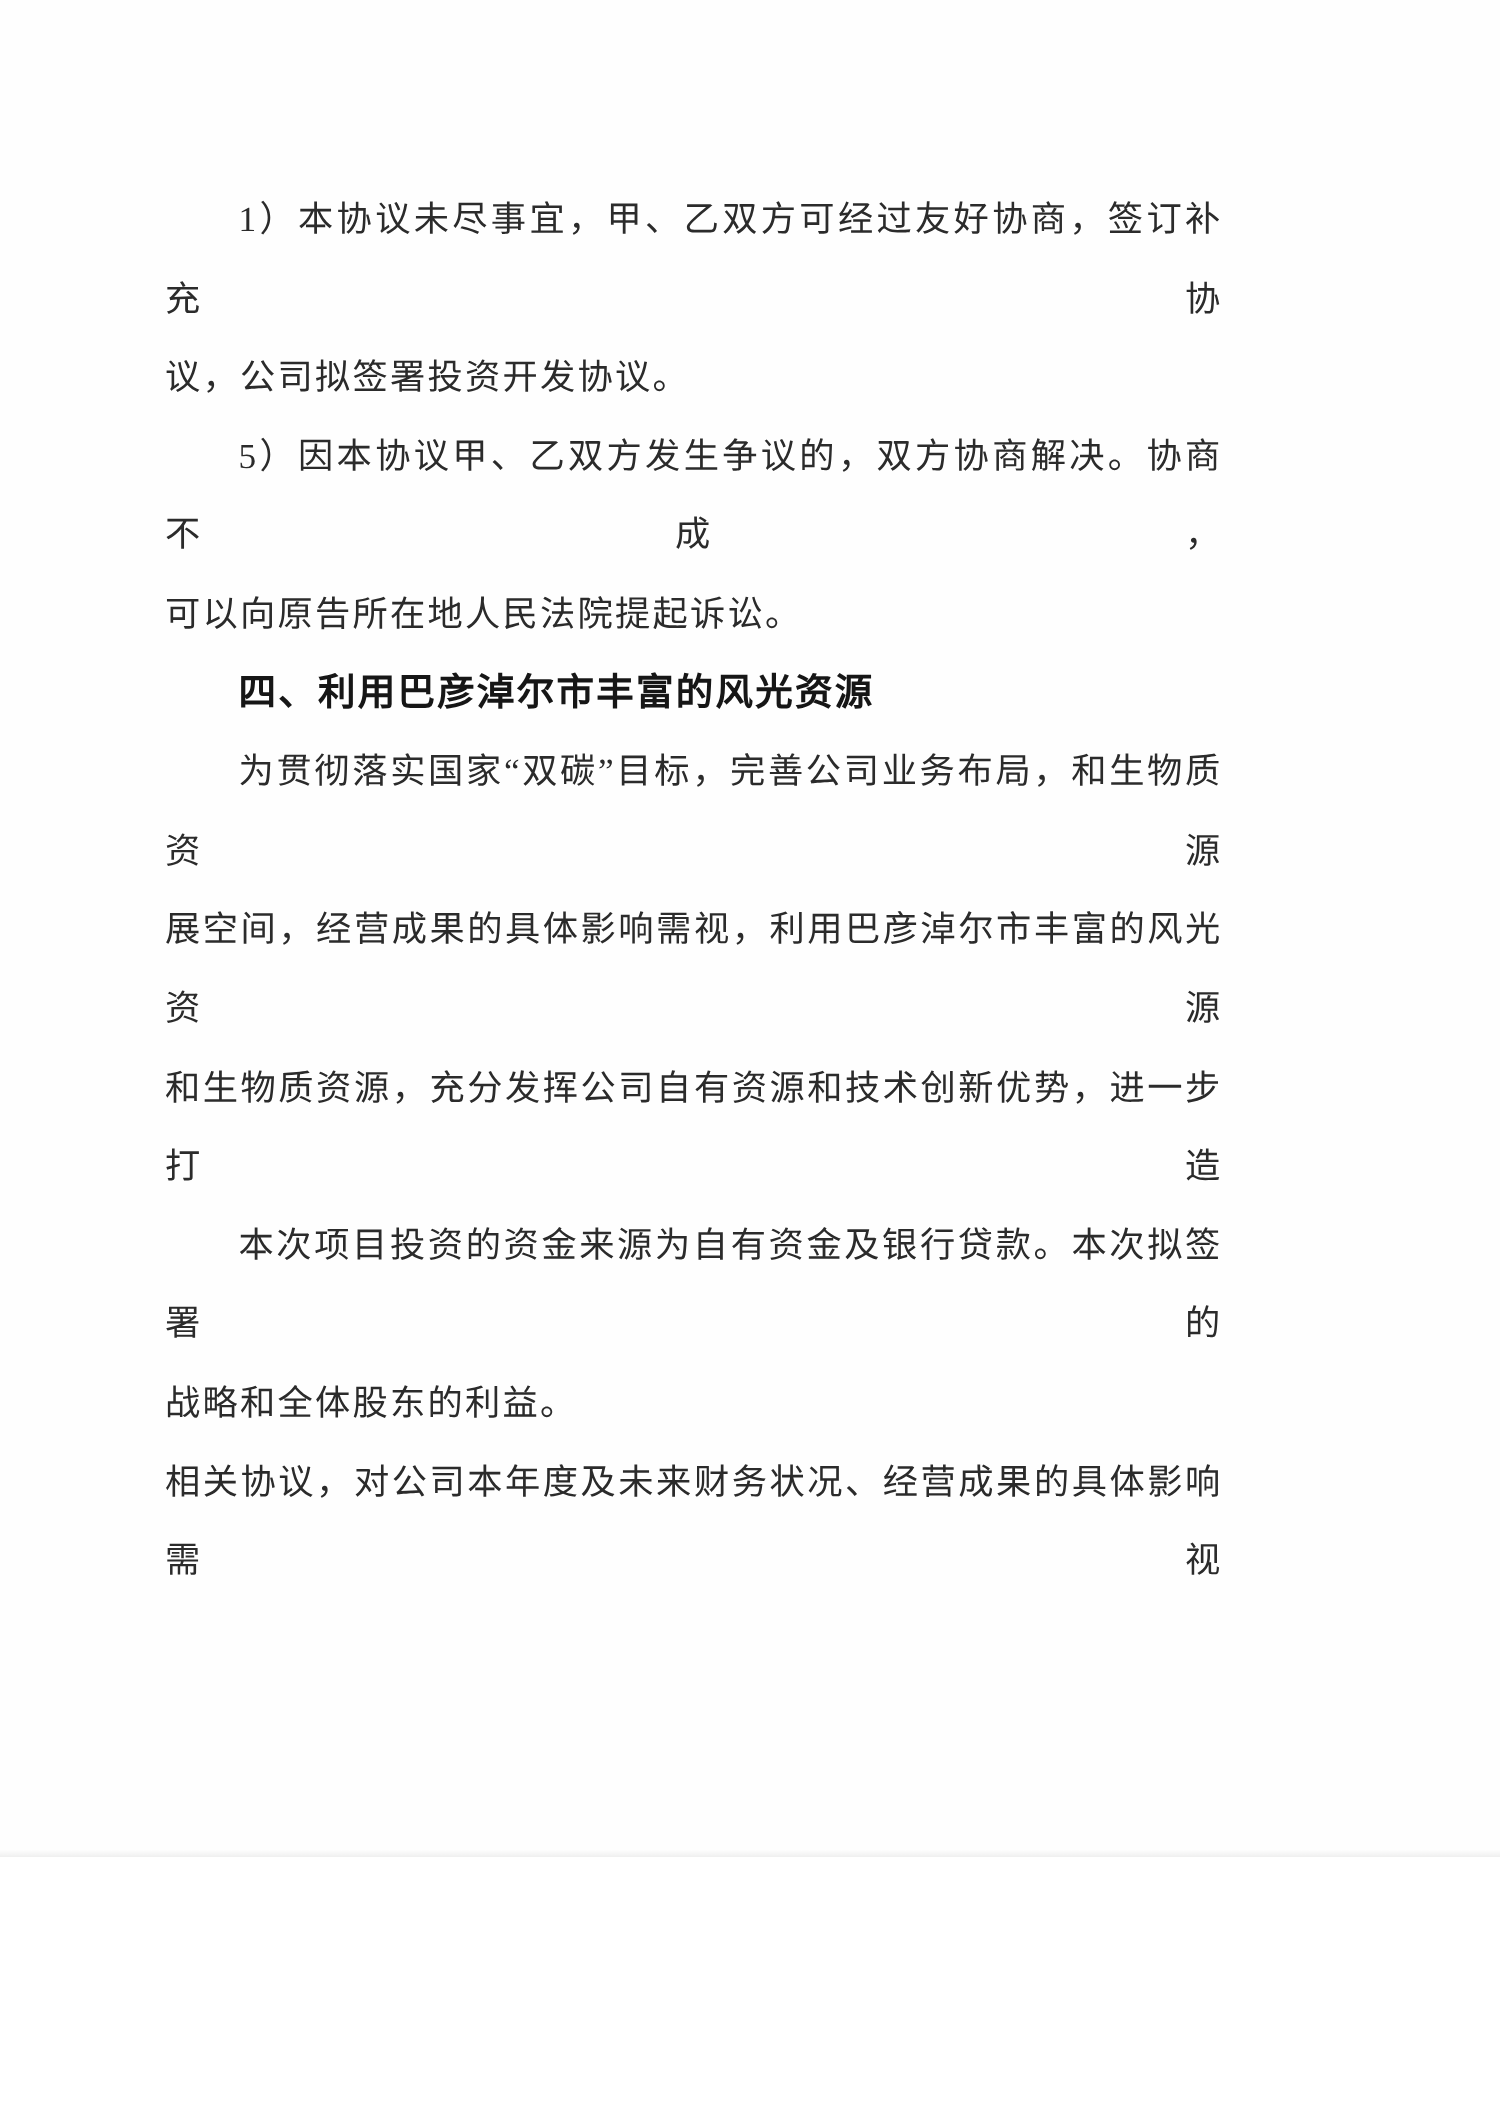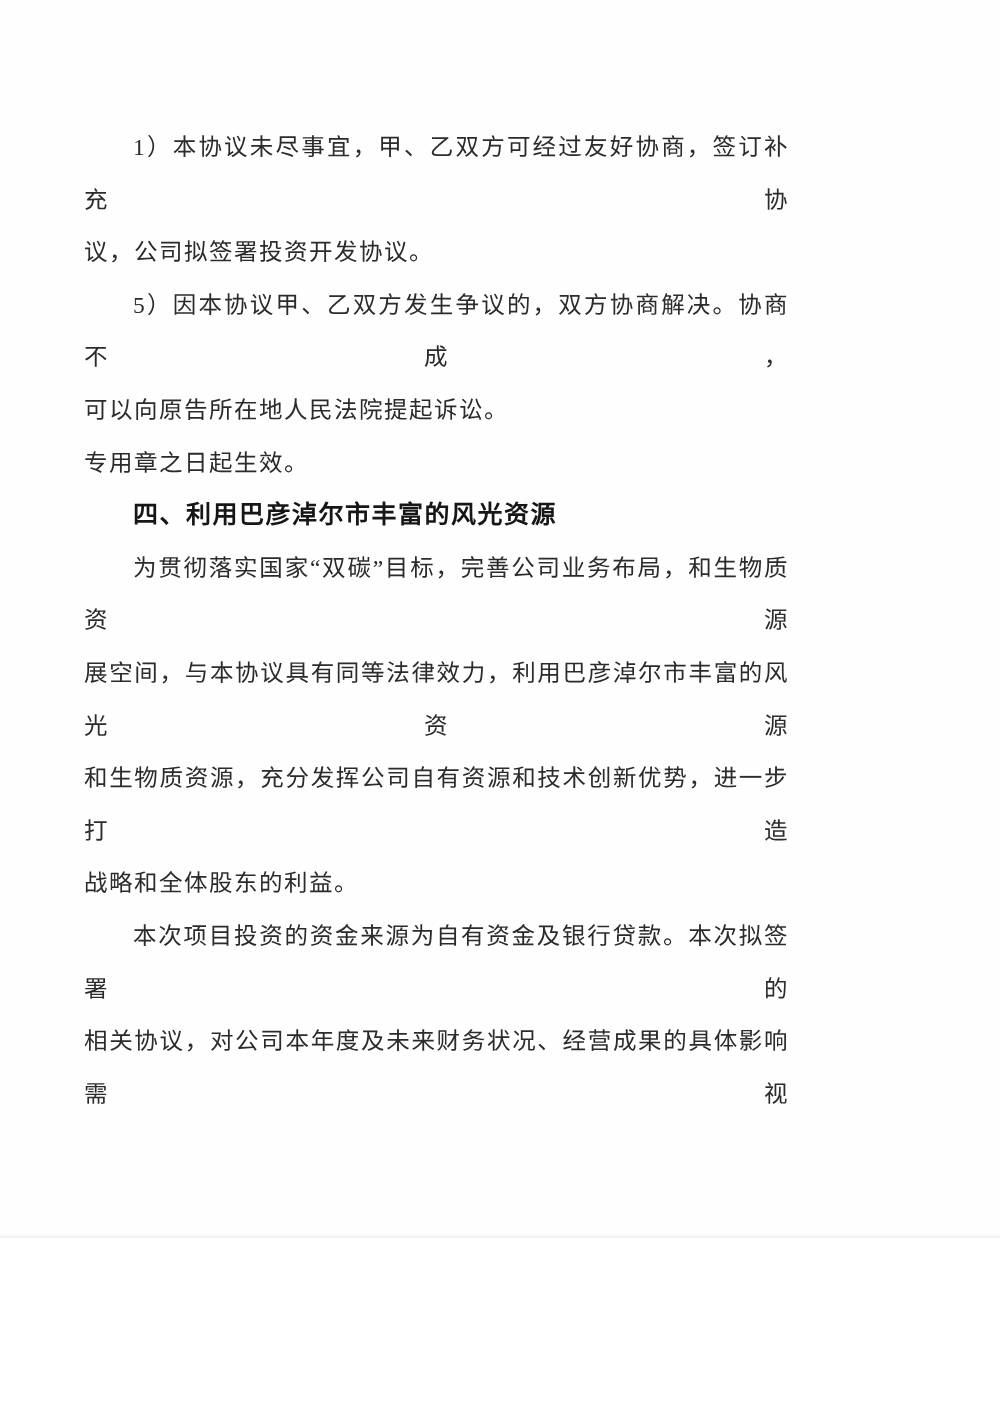--- a/index.html
+++ b/index.html
@@ -11,21 +11,21 @@
     overflow: hidden;
   }
   .page {
     position: relative;
     width: 1000px;
     height: 1238px;
     background: #fefefe;
     font-family: "Liberation Serif", "DejaVu Serif", serif;
     color: #2b2b2b;
     box-sizing: border-box;
-    padding: 121px 144px 0 84px;
+    padding: 121px 144px 0 110px;
   }
   .content {
     width: 705px;
   }
   .ln {
     font-size: 23.5px;
     line-height: 52.6px;
     letter-spacing: 1.5px;
     white-space: nowrap;
     text-align: left;
@@ -57,24 +57,23 @@
 </style>
 </head>
 <body>
 
 <div class="page">
   <div class="content">
     <div class="ln indent fill">1）本协议未尽事宜，甲、乙双方可经过友好协商，签订补充协</div>
     <div class="ln">议，公司拟签署投资开发协议。</div>
     <div class="ln indent fill">5）因本协议甲、乙双方发生争议的，双方协商解决。协商不成，</div>
     <div class="ln">可以向原告所在地人民法院提起诉讼。</div>
-    <div class="ln">专用章之日起生效。</div>
     <div class="ln indent bold">四、利用巴彦淖尔市丰富的风光资源</div>
     <div class="ln indent fill">为贯彻落实国家“双碳”目标，完善公司业务布局，和生物质资源</div>
-    <div class="ln fill">展空间，与本协议具有同等法律效力，利用巴彦淖尔市丰富的风光资源</div>
+    <div class="ln fill">展空间，经营成果的具体影响需视，利用巴彦淖尔市丰富的风光资源</div>
     <div class="ln fill">和生物质资源，充分发挥公司自有资源和技术创新优势，进一步打造</div>
+    <div class="ln indent fill">本次项目投资的资金来源为自有资金及银行贷款。本次拟签署的</div>
     <div class="ln">战略和全体股东的利益。</div>
-    <div class="ln indent fill">本次项目投资的资金来源为自有资金及银行贷款。本次拟签署的</div>
     <div class="ln fill">相关协议，对公司本年度及未来财务状况、经营成果的具体影响需视</div>
 
   </div>
   <div class="scan-edge"></div>
 </div>
 
 </body></html>

